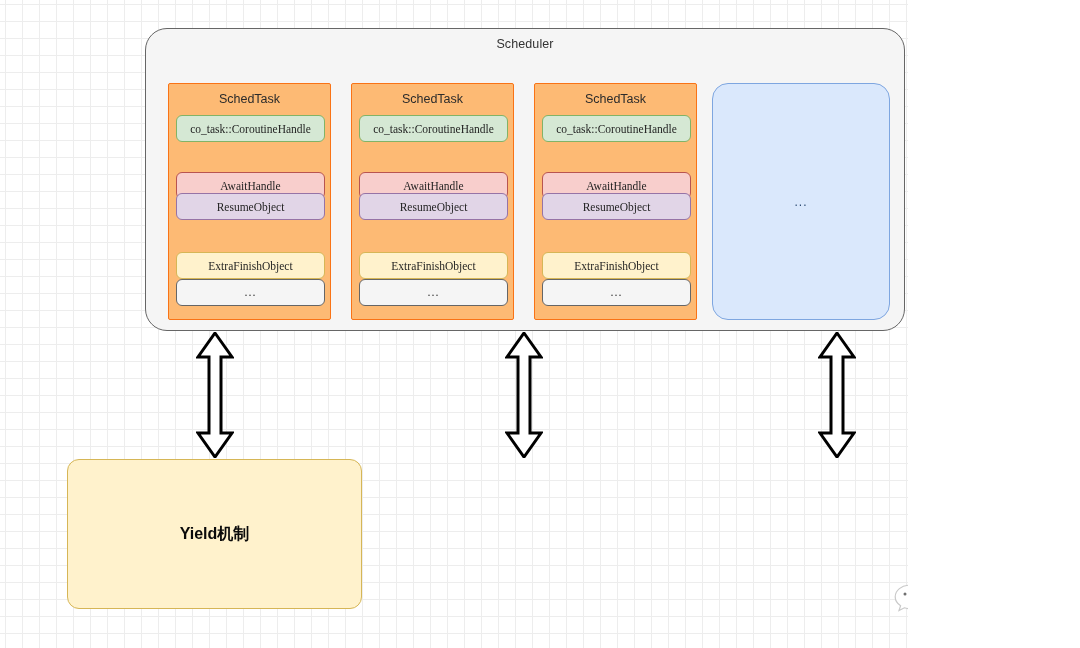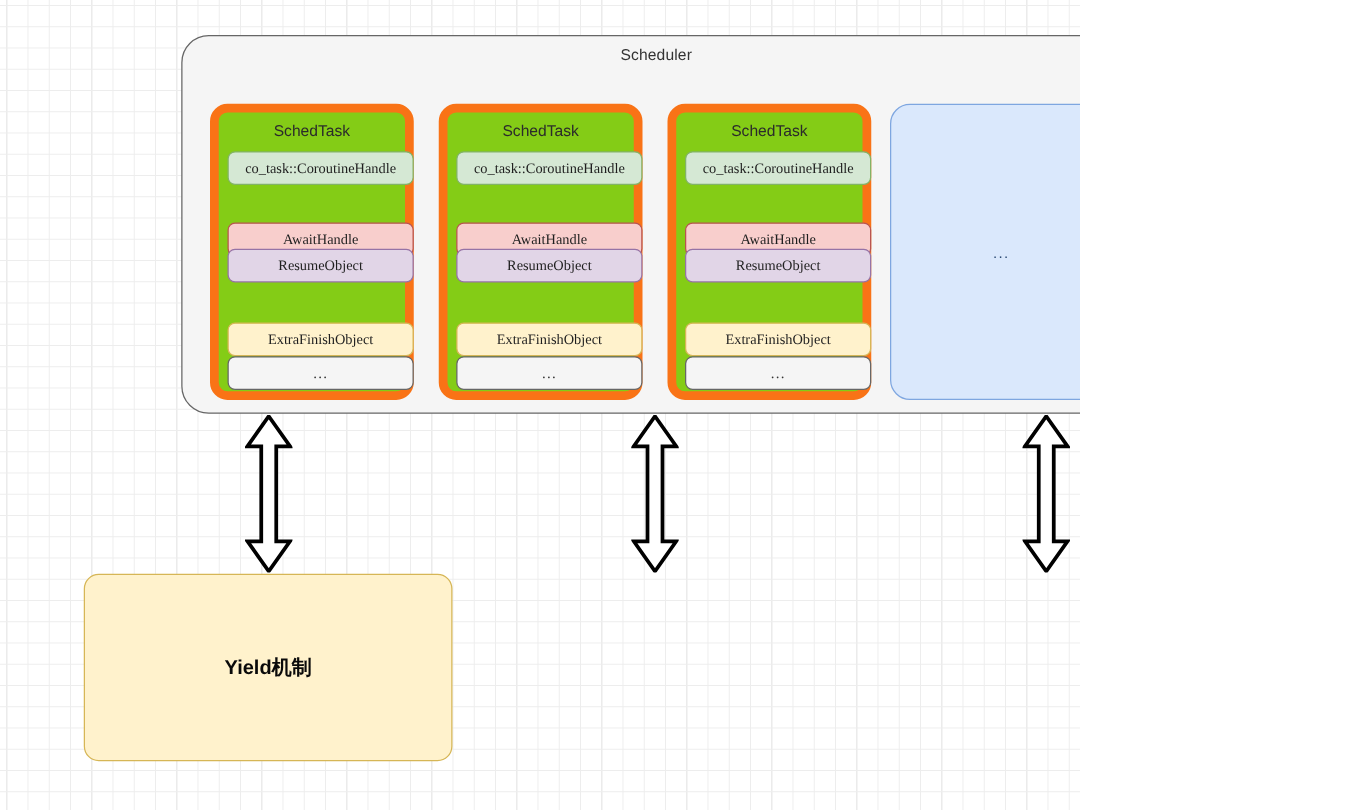--- a/index.html
+++ b/index.html
@@ -21,20 +21,21 @@
       linear-gradient(to right, #ededed 1px, transparent 1px),
       linear-gradient(to bottom, #ededed 1px, transparent 1px),
       linear-gradient(to right, #d9d9d9 1px, transparent 1px),
       linear-gradient(to bottom, #d9d9d9 1px, transparent 1px);
     background-size:
       17px 17px,
       17px 17px,
       68px 68px,
       68px 68px;
     background-position: 5px 4px, 5px 4px, 5px 4px, 5px 4px;
+    padding-left: 44px;
   }
 
   
   .scheduler {
     position: absolute;
     left: 145px;
     top: 28px;
     width: 760px;
     height: 303px;
     background: #f5f5f5;
@@ -52,23 +53,23 @@
     color: #333333;
     letter-spacing: .1px;
   }
 
   
   .sched-task {
     position: absolute;
     top: 54px;
     width: 163px;
     height: 237px;
-    background: #84cc16;
-    border: 7px solid #f97316;
-    border-radius: 14px;
+    background: #fdba74;
+    border: 1px solid #f97316;
+    border-radius: 2px;
     box-sizing: border-box;
   }
   .sched-task.c0 { left: 22px; }
   .sched-task.c1 { left: 205px; }
   .sched-task.c2 { left: 388px; }
 
   .sched-task-title {
     position: absolute;
     top: 8px;
     left: 0;

